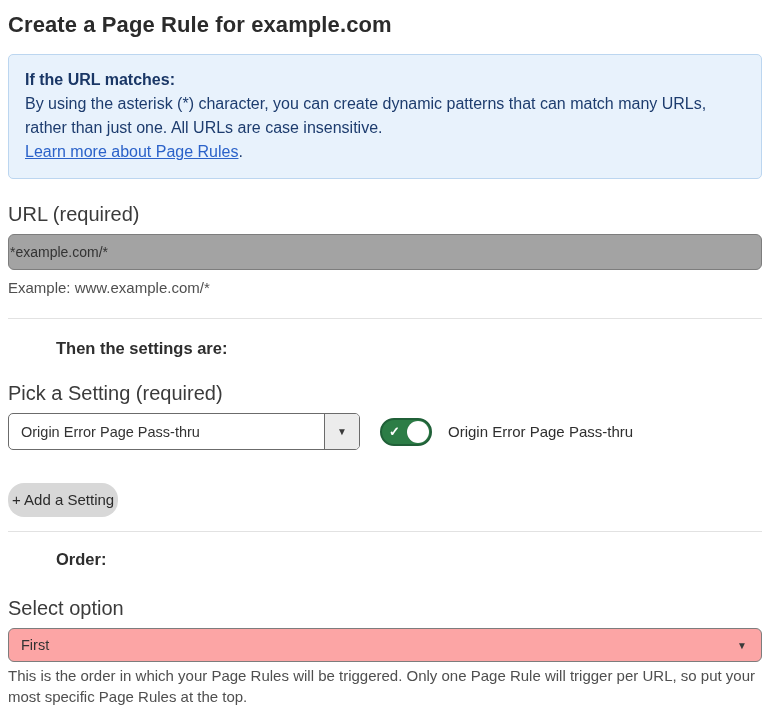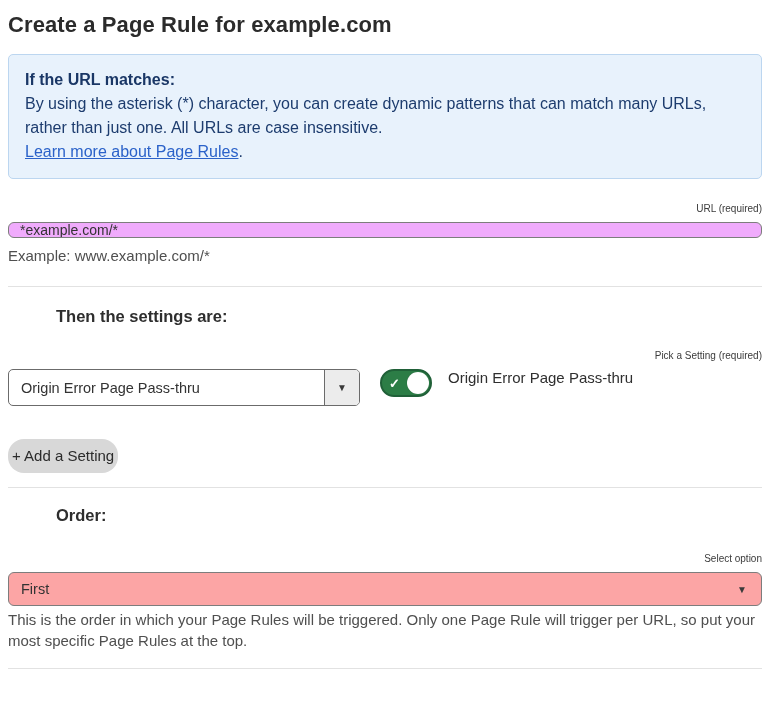--- a/index.html
+++ b/index.html
@@ -37,63 +37,62 @@
     font-weight: 700;
     color: #1a3766;
   }
   .info-box a.info-link {
     color: #2b62c9;
     text-decoration: underline;
     cursor: pointer;
   }
   
   .field-label {
-    font-size: 10px;
+    font-size: 20px;
     color: #3b3b3b;
     margin-bottom: 8px;
-    text-align: right;
   }
   .helper-text {
     font-size: 15px;
     color: #4f4f4f;
     margin-top: 7px;
     line-height: 1.4;
   }
   .section-gap { margin-top: 24px; }
   
   .url-input {
     width: 100%;
-    height: 16px;
+    height: 36px;
     border: 1px solid #7d7d7d;
     border-radius: 6px;
-    padding: 0 11px;
+    padding: 0 1px;
     font-size: 14px;
     color: #333;
     font-family: "Liberation Sans", sans-serif;
-    background: #f0abfc;
+    background: #a3a3a3;
     outline: none;
     display: block;
   }
   
   .divider {
     border: none;
     border-top: 1px solid #e2e2e2;
     margin: 20px 0;
   }
   
   .section-heading {
     font-size: 16.5px;
     font-weight: 700;
     color: #2e2e2e;
     margin-left: 48px;
   }
   
   .setting-row {
     display: flex;
-    align-items: flex-start;
+    align-items: center;
     margin-top: 8px;
   }
   .setting-dropdown {
     display: flex;
     align-items: stretch;
     width: 352px;
     height: 37px;
     border: 1px solid #6b6b6b;
     border-radius: 5px;
     overflow: hidden;

